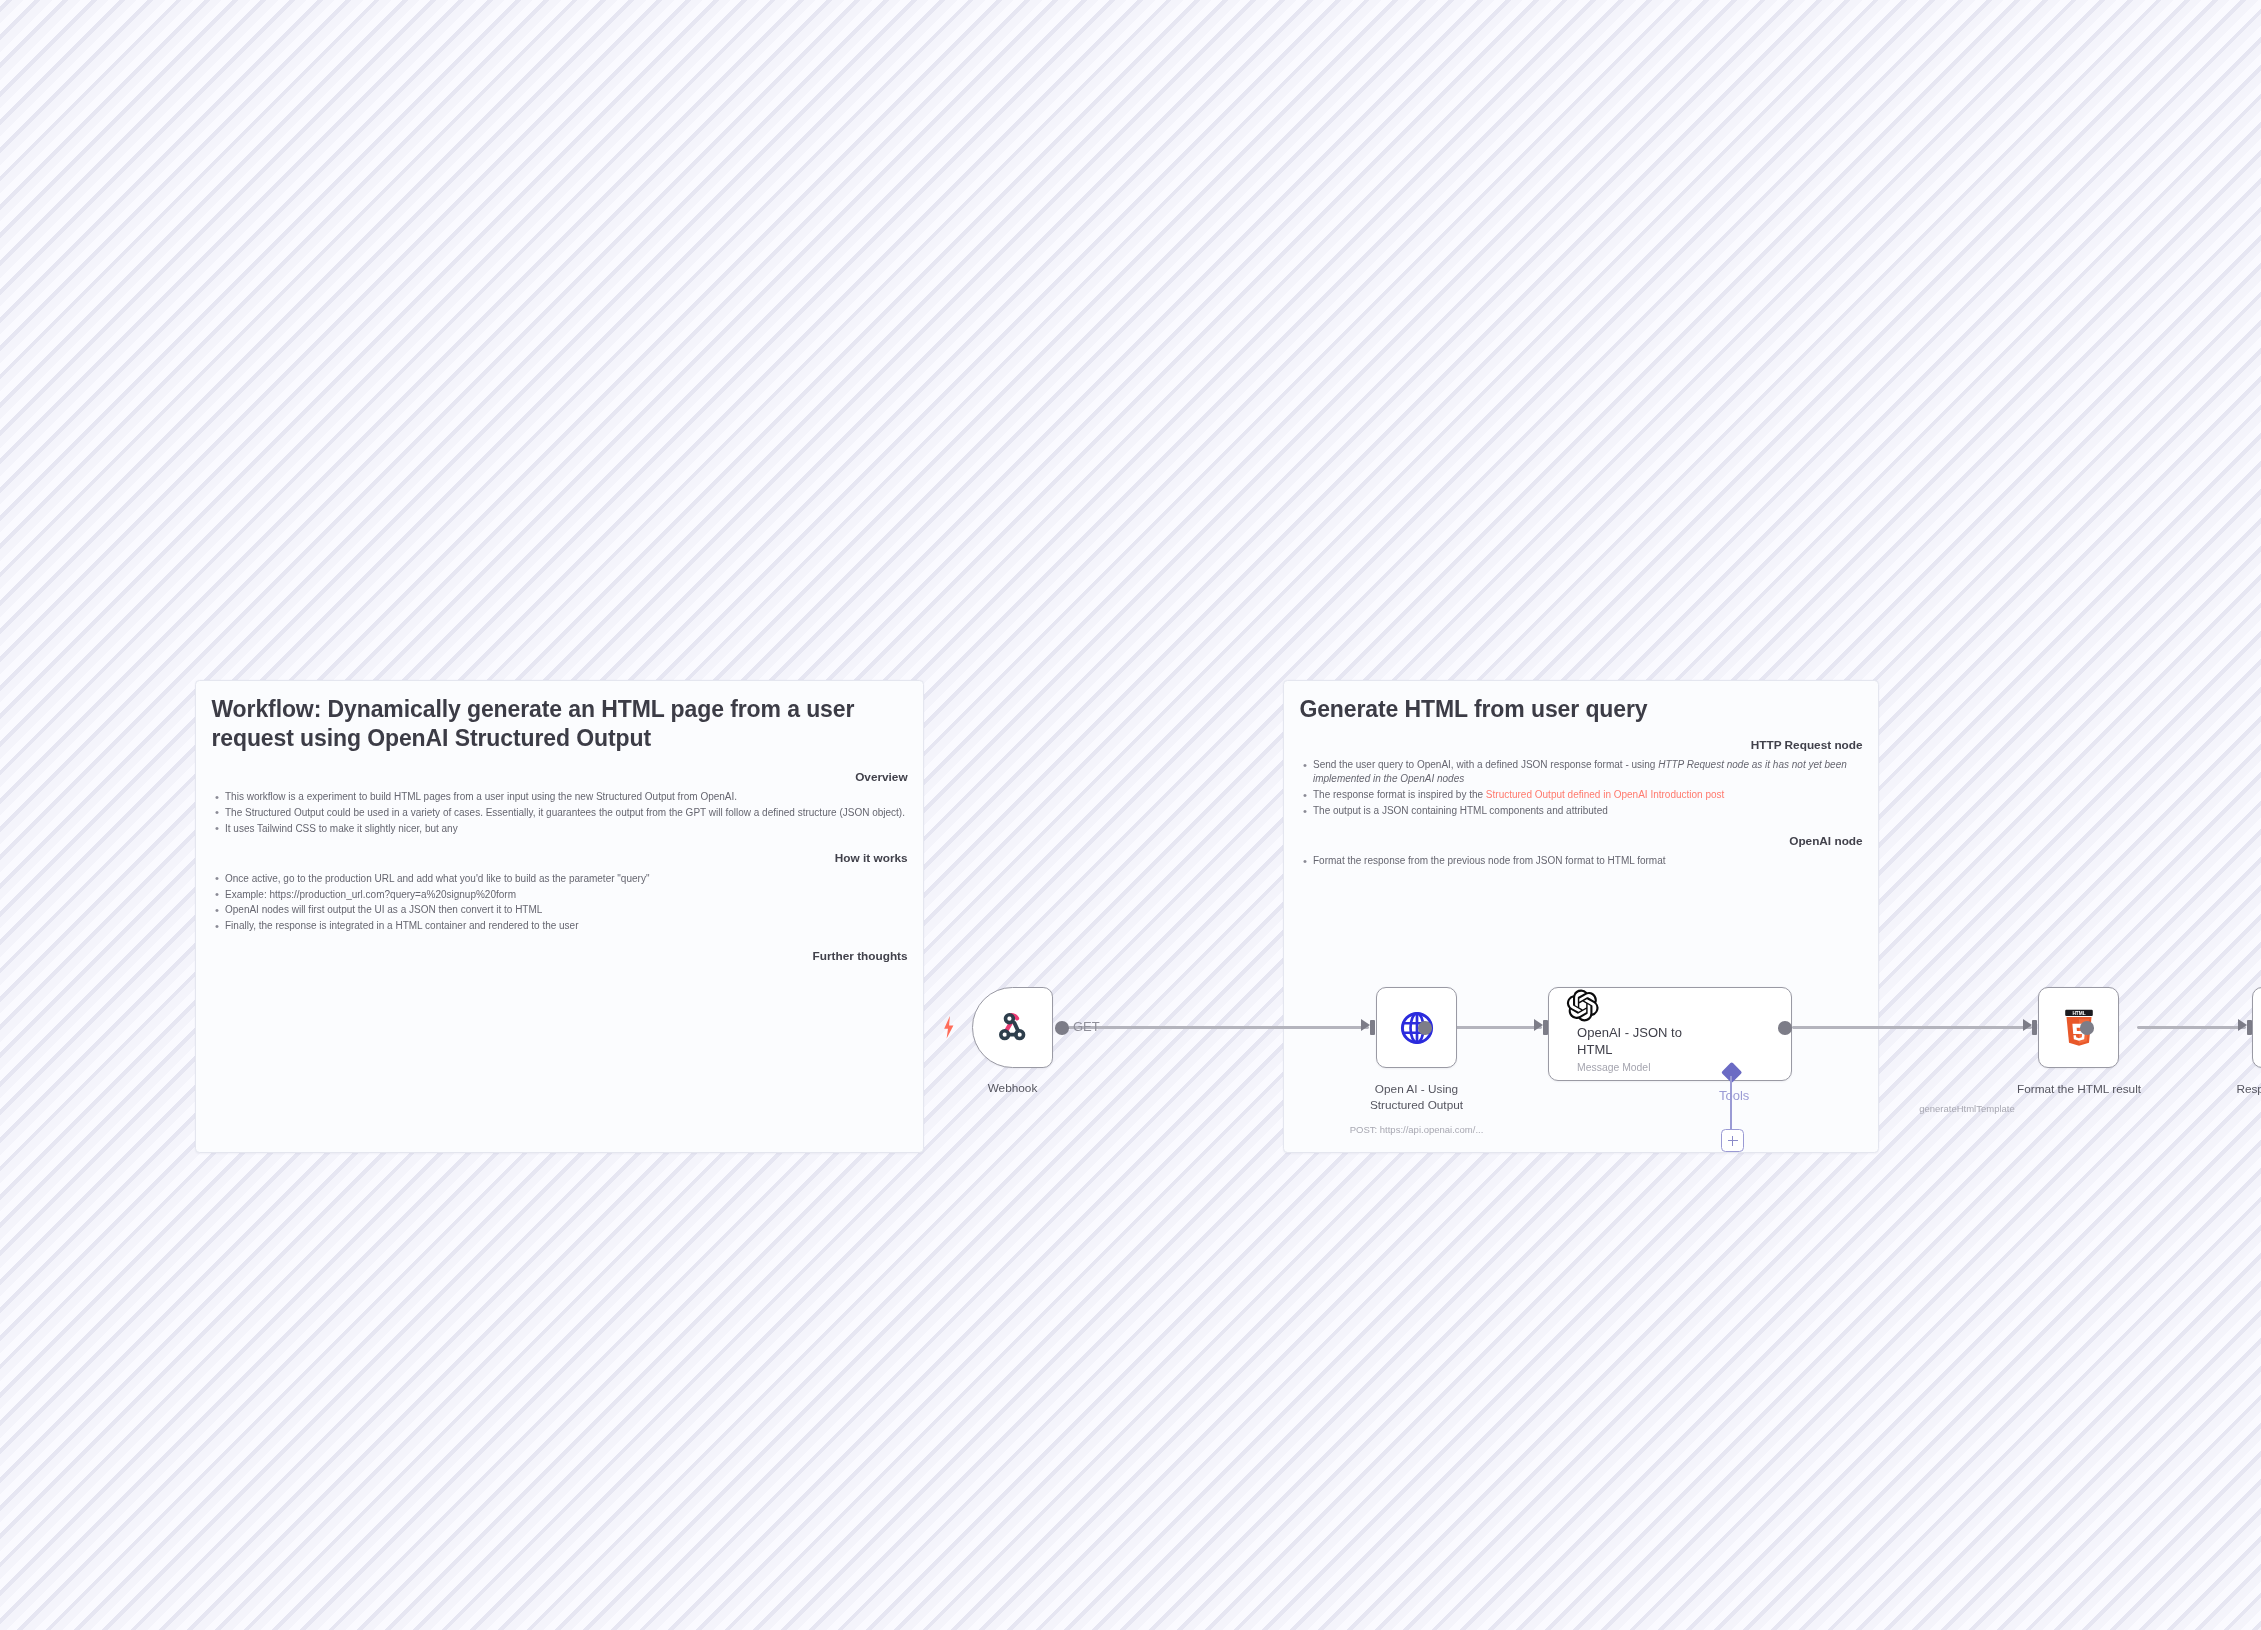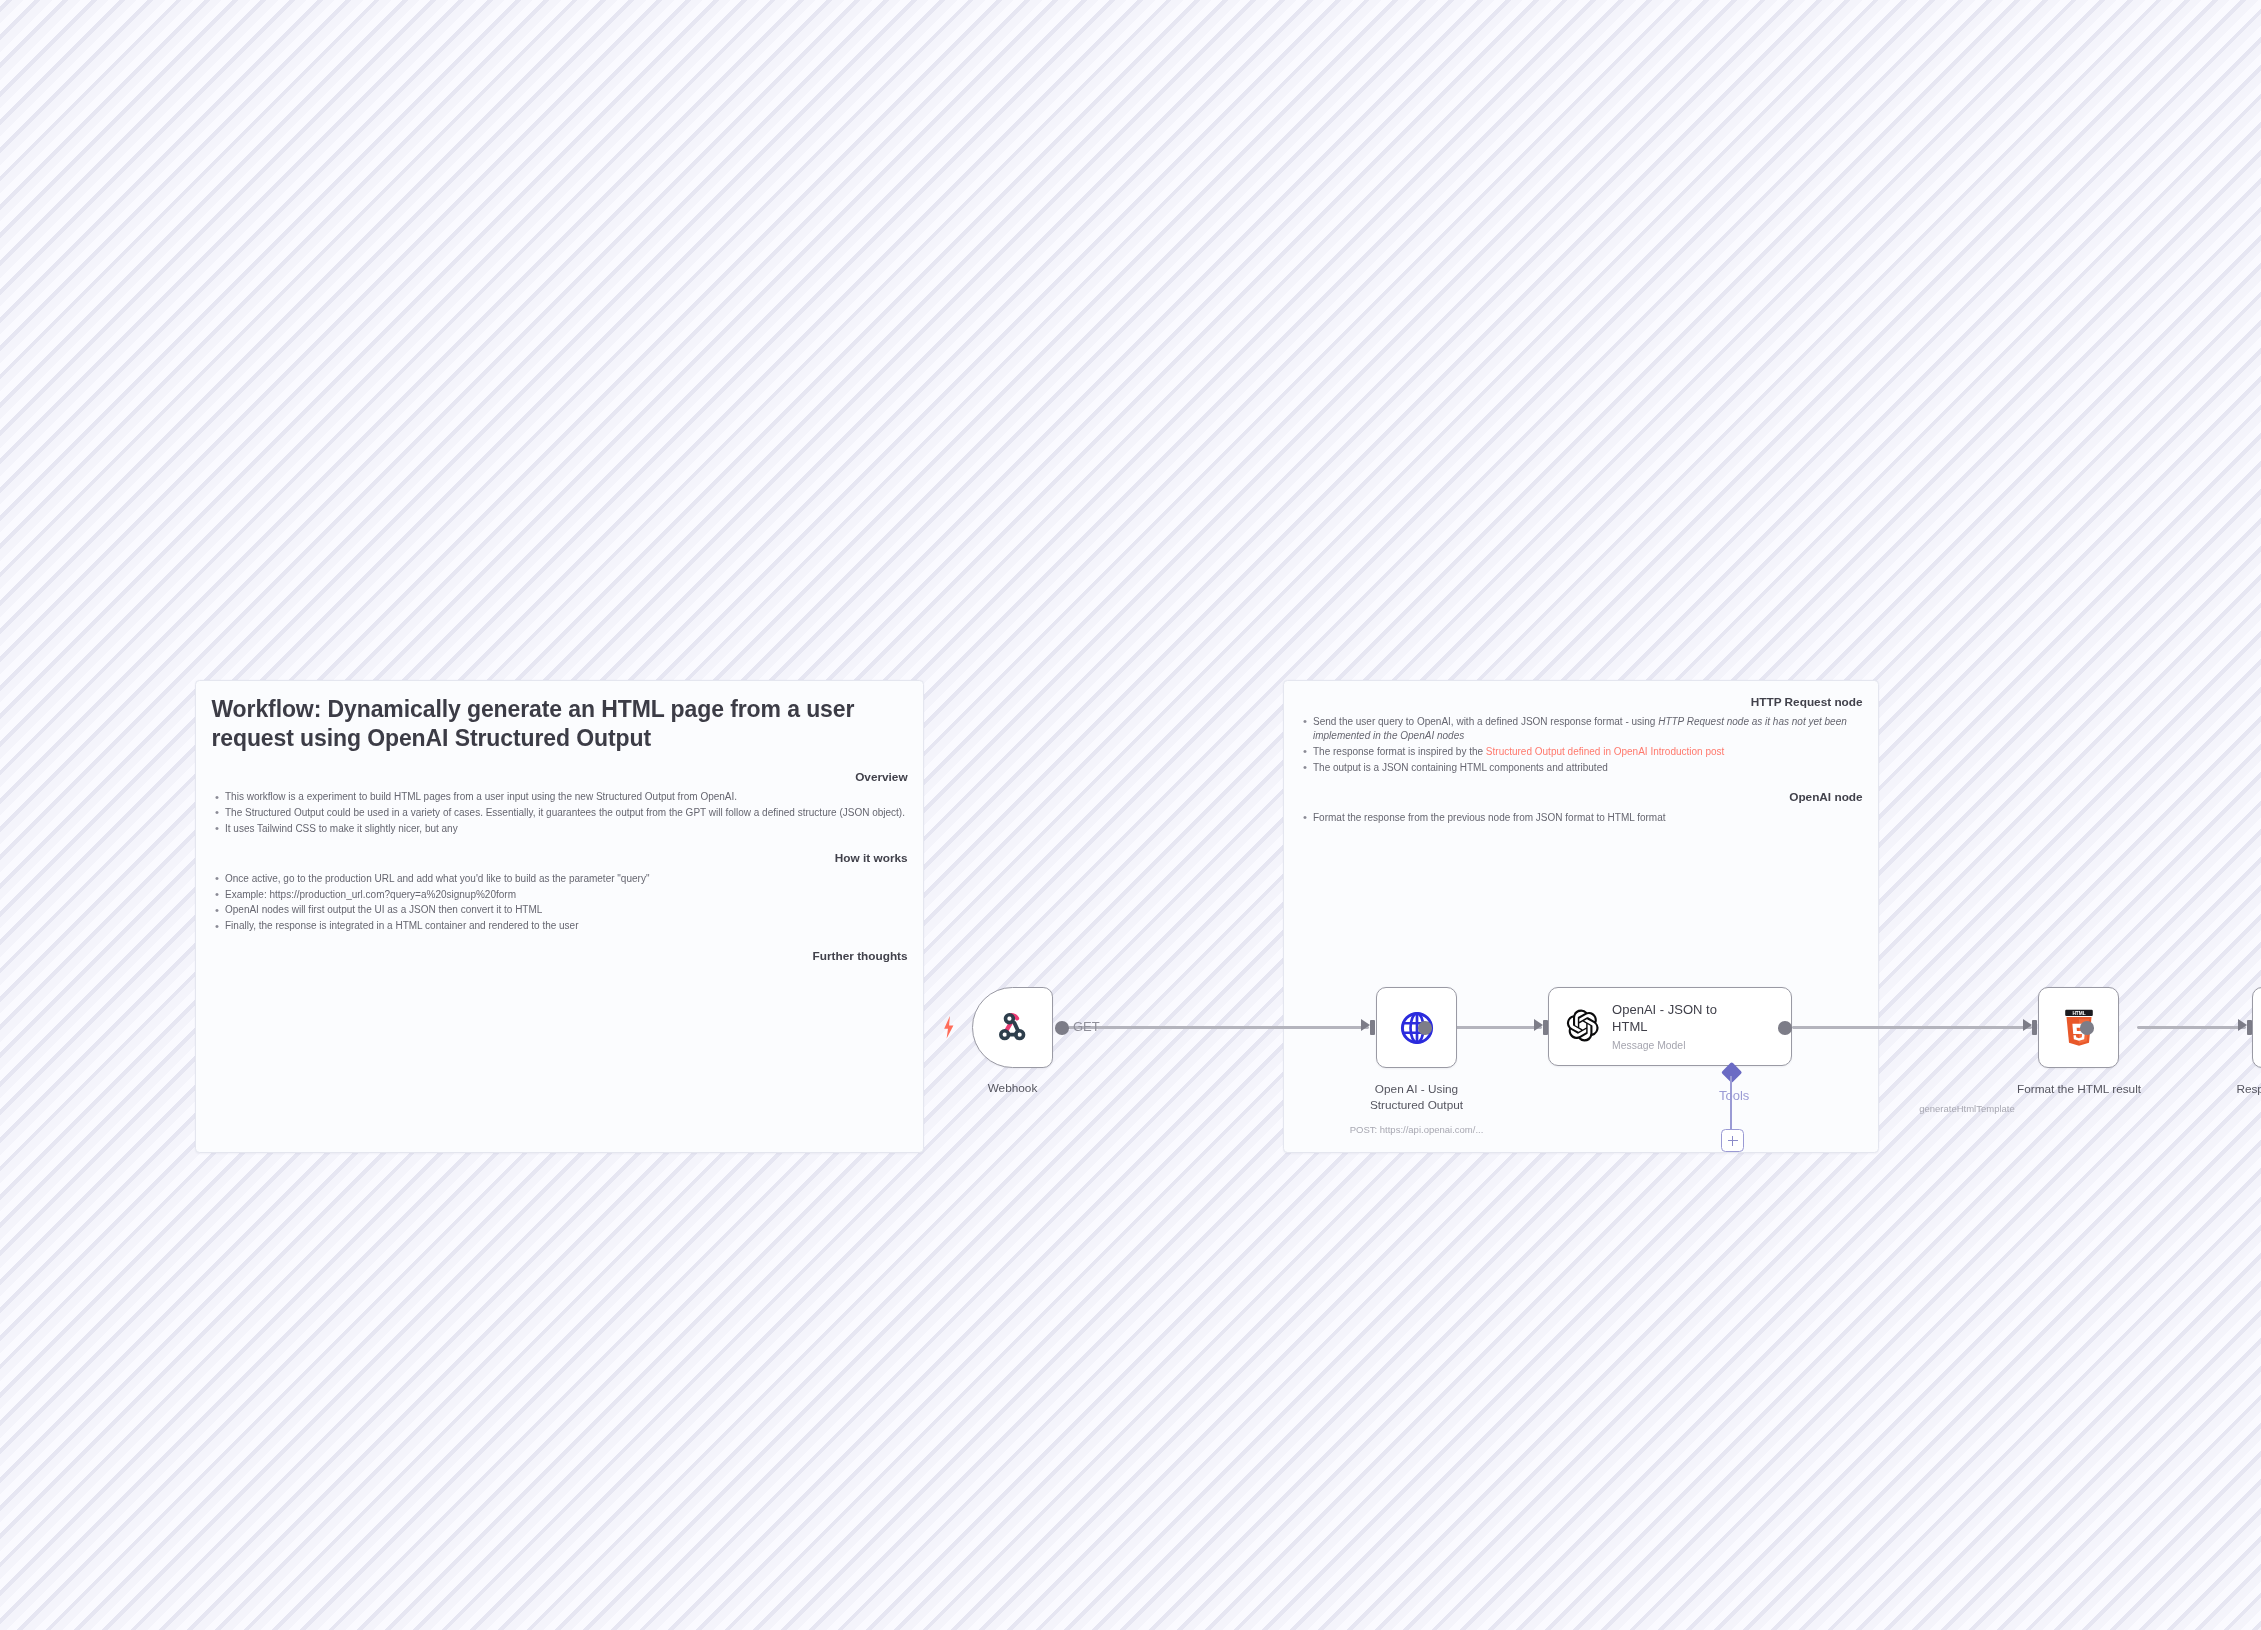--- a/index.html
+++ b/index.html
@@ -94,25 +94,26 @@
   }
   .node.square {
     width: 81px; height: 81px;
     border-radius: 10px;
   }
   .node.trigger {
     width: 81px; height: 81px;
     border-radius: 41px 10px 10px 41px;
   }
   .node.wide {
-    width: 244px; height: 79px;
+    width: 244px; height: 94px;
     border-radius: 10px;
     display: flex;
-    align-items: center;
+    align-items: flex-start;
     padding: 0 15.4px 0 16.3px;
+    flex-direction: column;
   }
   .node-icon-center {
     position: absolute;
     inset: 0;
     display: flex;
     align-items: center;
     justify-content: center;
   }
   .node-label {
     position: absolute;
@@ -250,20 +251,21 @@
       </ul>
 
       <div class="sticky-gap"></div>
 
       <div class="sticky-h indent">Further thoughts</div>
     </div>
   </div>
 
   <div class="sticky" style="left:1283px; top:680px; width:596px; height:473px;">
     <div class="sticky-inner">
+      <div class="sticky-title" style="margin-bottom:13.6px;">Generate HTML from user query</div>
 
       <div class="sticky-h">HTTP Request node</div>
       <ul class="sticky-list">
         <li>
           <span>Send the user query to OpenAI, with a defined JSON response format - using </span><span class="it">HTTP Request node as it has not yet been implemented in the OpenAI nodes</span>
         </li>
         <li>
           <span>The response format is inspired by the </span><span class="lnk">Structured Output defined in OpenAI Introduction post</span>
         </li>
         <li>

